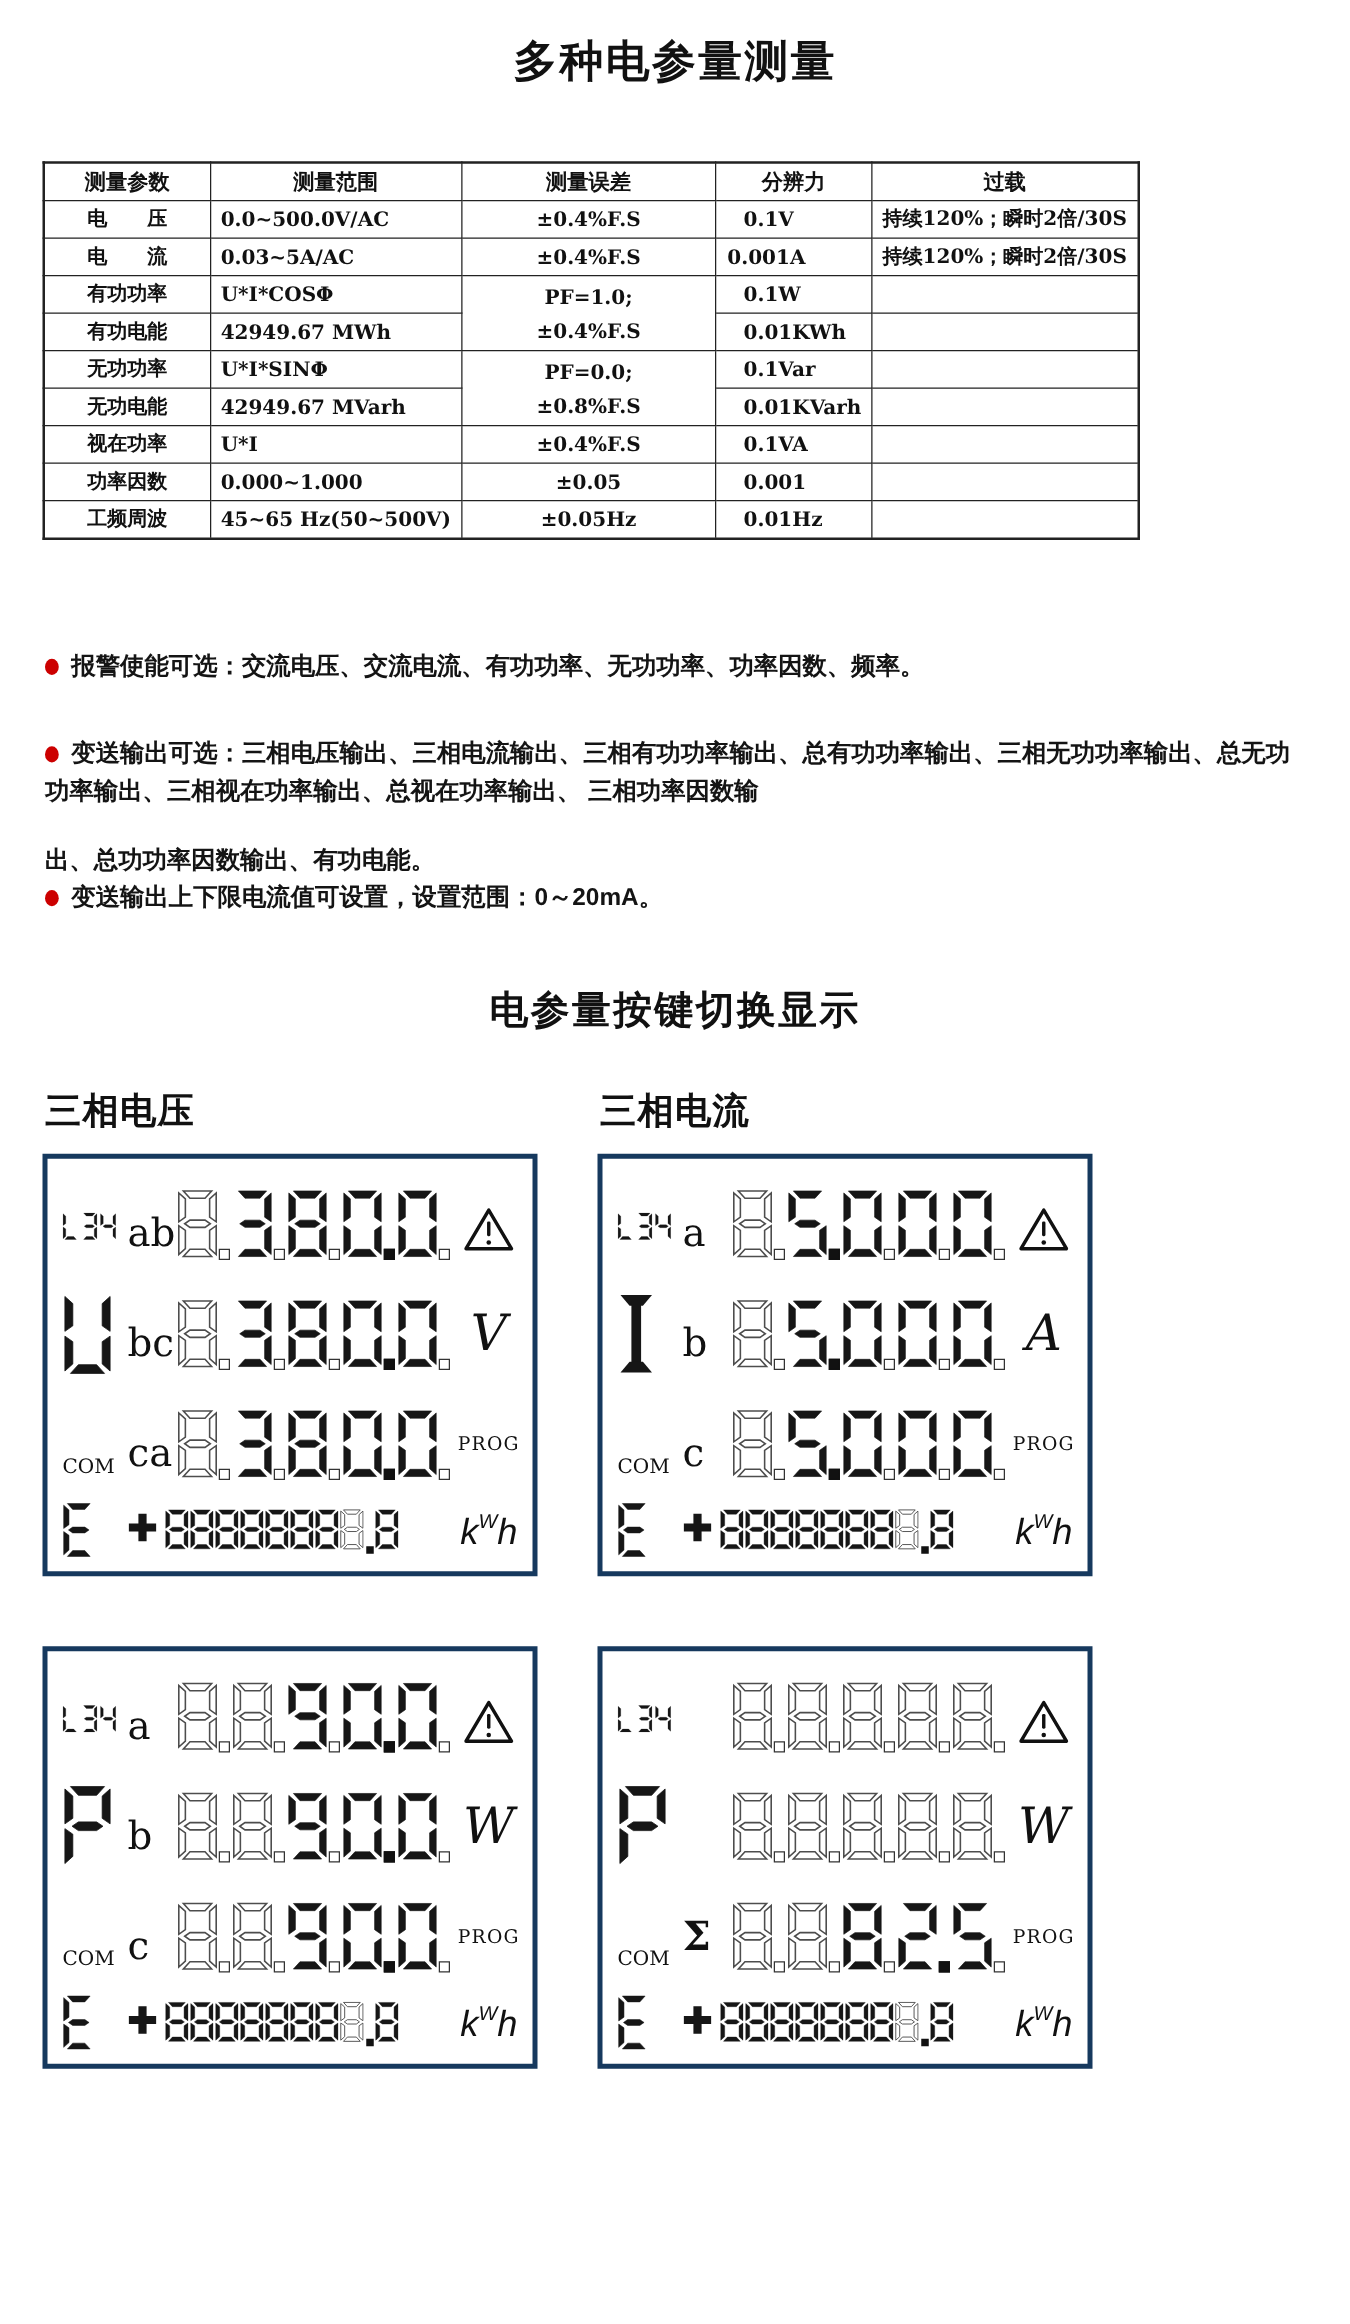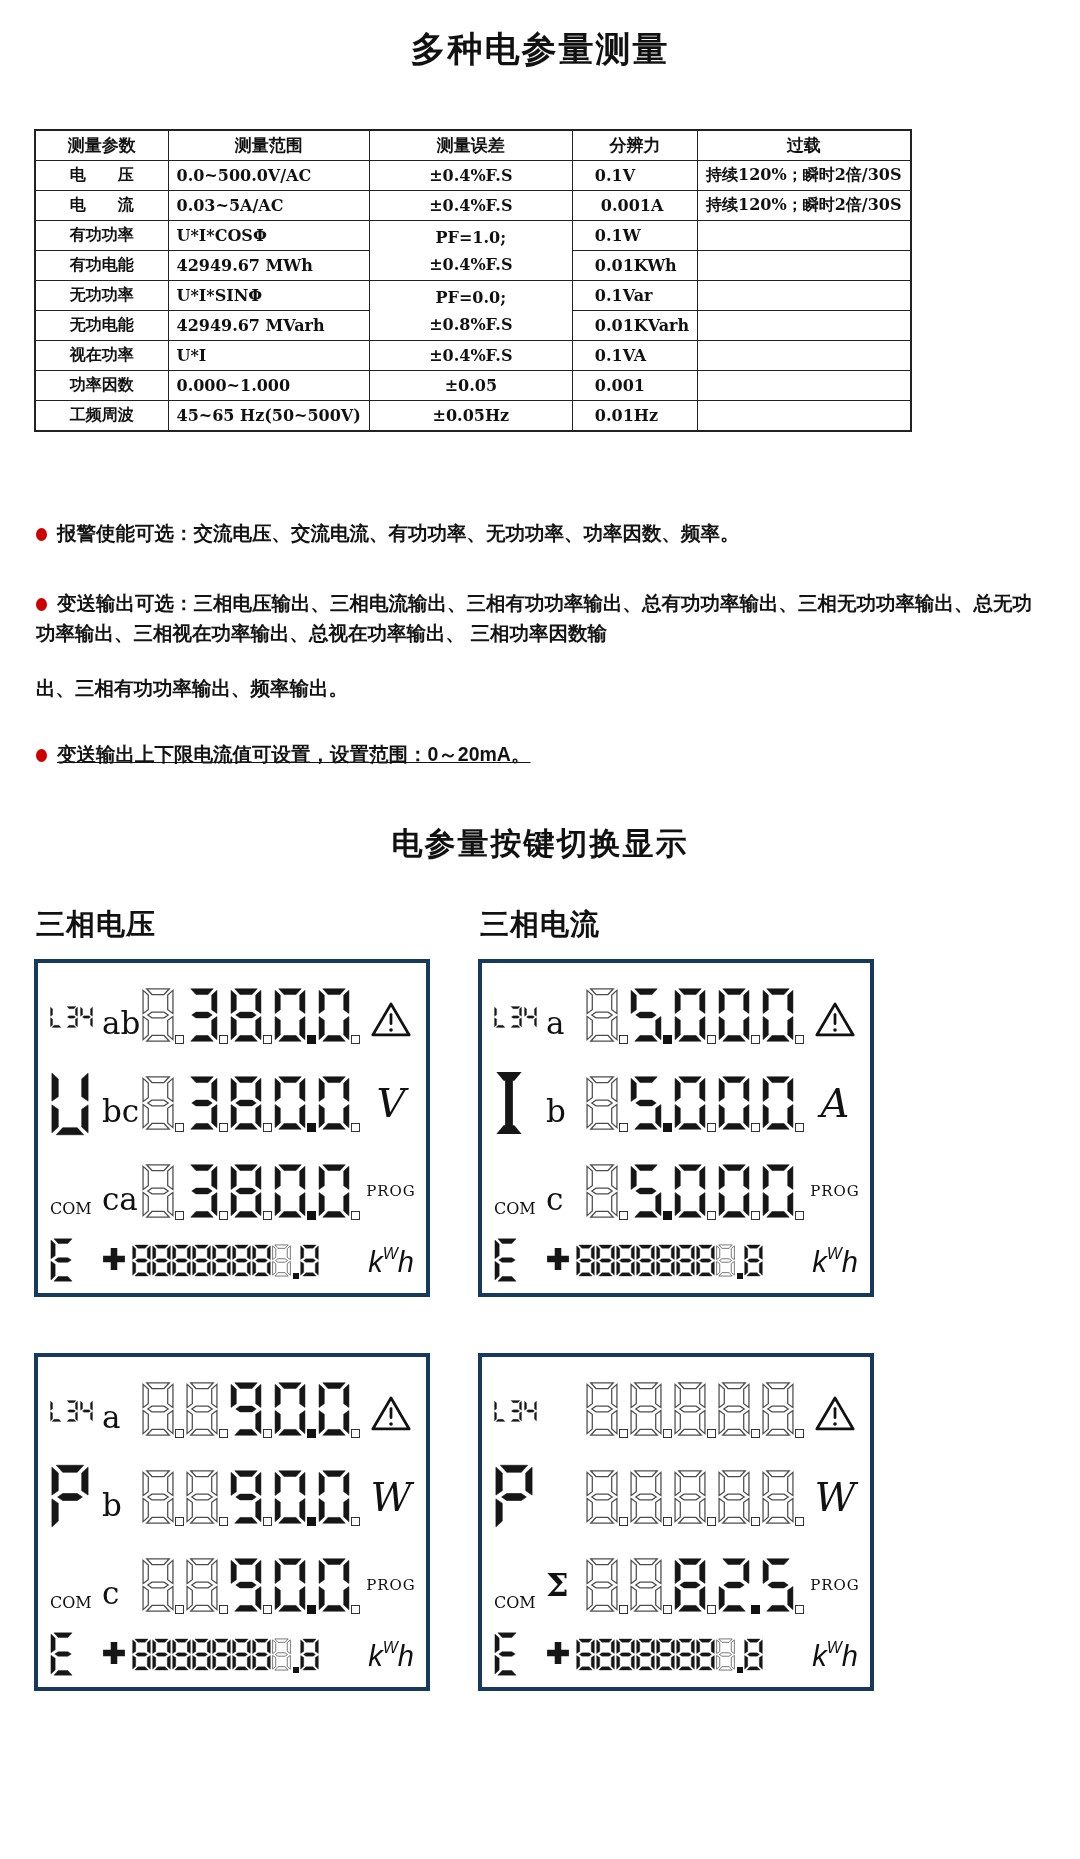--- a/index.html
+++ b/index.html
@@ -16,21 +16,21 @@
   td.c{text-align:center;}
   td.l{text-align:left;}
   td.merged{text-align:center;line-height:27px;}
 
   
   .bullets{margin:86px 0 0 36px;width:1012px;font-size:19.5px;font-weight:600;line-height:1.55;color:#141414;}
   .bullet{margin:0;}
   .b1{margin-bottom:40px;}
   .b2{margin-bottom:0;}
   .cont{margin:24px 0 0;}
-  .b3{margin-top:36px;margin-bottom:0;text-decoration:underline;}
+  .b3{margin-bottom:0;}
   .b4{margin-top:22px;margin-bottom:0;}
   .dot{display:inline-block;width:11px;height:13px;border-radius:50%;background:#cc0000;margin-right:10px;vertical-align:-1px;}
 
   
   .panels{display:grid;grid-template-columns:396px 396px;column-gap:48px;row-gap:56px;margin:0 0 40px 34px;}
   .panel-label{font-size:29px;font-weight:700;margin:0 0 14px 2px;letter-spacing:1px;}
   .lcd{border:4px solid #16395e;box-sizing:border-box;width:396px;padding:8px 12px 6px;background:#fff;}
   .lrow{display:grid;grid-template-columns:52px 40px 1fr 58px;align-items:center;height:88px;}
   .c1{display:flex;align-items:center;}
   .c1.top{align-items:flex-start;padding-top:4px;}
@@ -85,21 +85,21 @@
           <td class="c">电　　压</td>
           <td class="l">0.0~500.0V/AC</td>
           <td class="c">±0.4%F.S</td>
           <td class="l" style="padding-left:22px">0.1V</td>
           <td class="l">持续120%；瞬时2倍/30S</td>
         </tr>
         <tr>
           <td class="c">电　　流</td>
           <td class="l">0.03~5A/AC</td>
           <td class="c">±0.4%F.S</td>
-          <td class="l" style="padding-left:28px">0.001A</td>
+          <td class="l" style="padding-left:9px">0.001A</td>
           <td class="l">持续120%；瞬时2倍/30S</td>
         </tr>
         <tr>
           <td class="c">有功功率</td>
           <td class="l">U*I*COSΦ</td>
           <td class="merged" rowspan="2">PF=1.0;<br>±0.4%F.S</td>
           <td class="l" style="padding-left:22px">0.1W</td>
           <td class="l"></td>
         </tr>
         <tr>
@@ -141,21 +141,21 @@
           <td class="c">±0.05Hz</td>
           <td class="l" style="padding-left:22px">0.01Hz</td>
           <td class="l"></td>
         </tr>
       </tbody>
   </table>
 
   <div class="bullets">
     <p class="bullet b1"><span class="dot"></span><span>报警使能可选：交流电压、交流电流、有功功率、无功功率、功率因数、频率。</span></p>
     <p class="bullet b2"><span class="dot"></span><span>变送输出可选：三相电压输出、三相电流输出、三相有功功率输出、总有功功率输出、三相无功功率输出、总无功功率输出、三相视在功率输出、总视在功率输出、 三相功率因数输</span></p>
-    <p class="cont">出、三相有功功率输出、频率输出。</p>
+    <p class="cont">出、总功功率因数输出、有功电能。</p>
     <p class="bullet b3"><span class="dot"></span><span>变送输出上下限电流值可设置，设置范围：0～20mA。</span></p>
   </div>
 
   <h2>电参量按键切换显示</h2>
 
   <div class="panels">
       <div class="panel-block">
         <div class="panel-label">三相电压</div>
     <div class="lcd">
           <div class="lrow">

